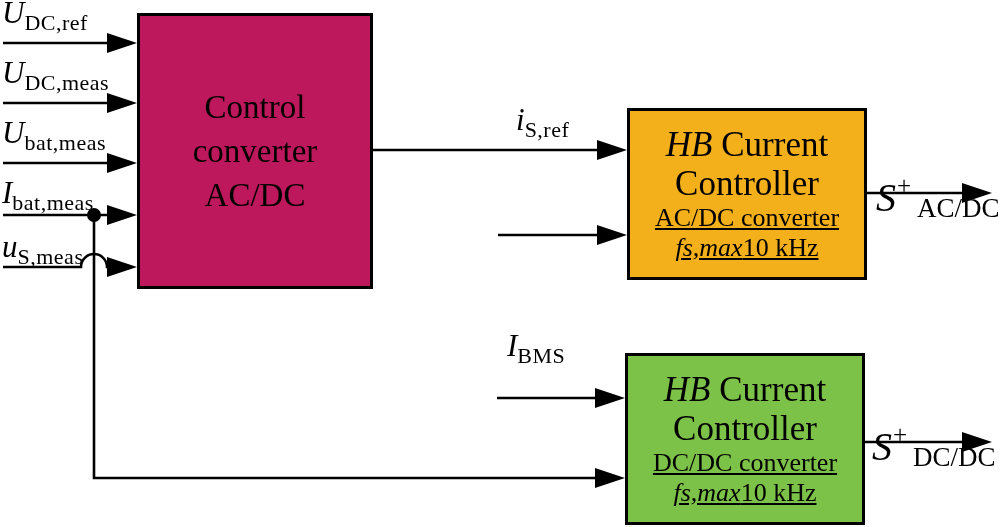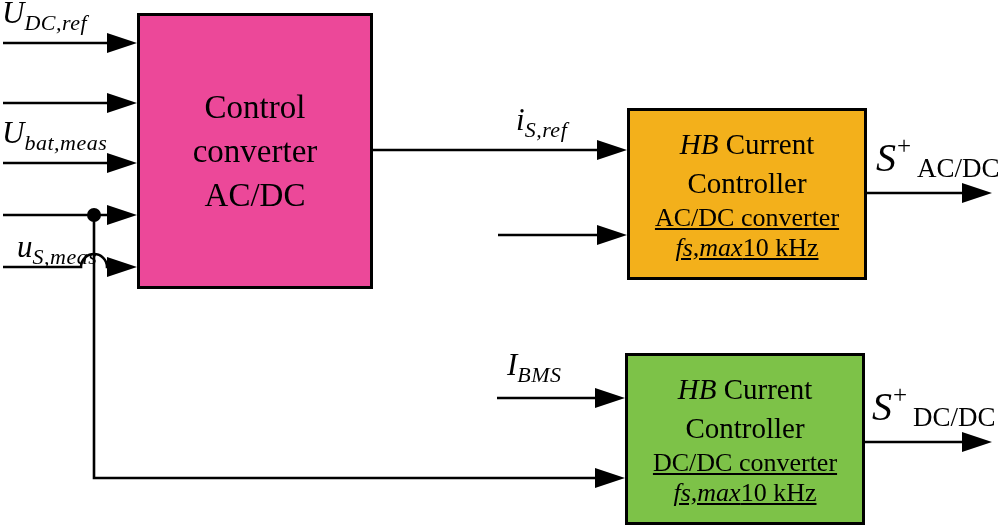--- a/index.html
+++ b/index.html
@@ -20,29 +20,29 @@
     display:flex;flex-direction:column;
     align-items:center;justify-content:center;
     text-align:center;
   }
   .control-box{
     left:137px;top:13px;width:236px;height:276px;
     font-size:33px;line-height:44px;
   }
   .hb-box-ac{left:627px;top:108px;width:240px;height:172px;}
   .hb-box-dc{left:625px;top:353px;width:240px;height:172px;}
-  .hb-title{font-size:29px;line-height:39px;text-align:right;}
+  .hb-title{font-size:35px;line-height:39px;text-align:right;}
   .hb-sub{font-size:26px;line-height:30px;text-decoration:underline;}
   .it{font-style:italic;}
 
   .sig-label{position:absolute;white-space:nowrap;}
   .sig-main{font-style:italic;font-size:31px;line-height:1;}
-  .sig-sub{font-style:italic;font-size:22px;vertical-align:-7px;letter-spacing:0.5px;}
+  .sig-sub{font-size:22px;vertical-align:-7px;letter-spacing:0.5px;}
 
-  .s-label{position:absolute;white-space:nowrap;}
+  .s-label{position:absolute;white-space:nowrap;margin-top:40px;}
   .s-main{font-style:italic;font-size:40px;line-height:1;}
   .s-sup{font-size:25px;vertical-align:17px;margin-left:1px;}
   .s-sub{font-size:27px;vertical-align:-6px;margin-left:6px;}
 </style>
 </head>
 <body>
 
 <div id="canvas">
 
   <svg id="wires" viewBox="0 0 1000 527" xmlns="http://www.w3.org/2000/svg">
@@ -68,43 +68,45 @@
       <polygon points="597,140 627,150 597,160"></polygon>
       <polygon points="597,225 627,235 597,245"></polygon>
       <polygon points="595,388 625,398 595,408"></polygon>
       <polygon points="595,468 625,478 595,488"></polygon>
       <polygon points="962,183 992,193 962,203"></polygon>
       <polygon points="962,432 992,442 962,452"></polygon>
       <circle cx="94" cy="215" r="7"></circle>
     </g>
   </svg>
 
-  <div class="box control-box" style="background-color: #ec4899;">
+  <div class="box control-box" style="background-color: #be185d;">
     <div>Control</div>
     <div>converter</div>
     <div>AC/DC</div>
   </div>
 
   <div class="box hb-box-ac" style="background-color: rgb(243, 176, 27);">
     <div class="hb-title"><span class="it">HB</span><span> Current</span></div>
     <div class="hb-title">Controller</div>
     <div class="hb-sub">AC/DC converter</div>
     <div class="hb-sub"><span class="it">fs,max</span><span>10 kHz</span></div>
   </div>
 
   <div class="box hb-box-dc" style="background-color: rgb(125, 194, 72);">
     <div class="hb-title"><span class="it">HB</span><span> Current</span></div>
     <div class="hb-title">Controller</div>
     <div class="hb-sub">DC/DC converter</div>
     <div class="hb-sub"><span class="it">fs,max</span><span>10 kHz</span></div>
   </div>
 
   <div class="sig-label" style="left:2px;top:-3px"><span class="sig-main">U</span><span class="sig-sub">DC,ref</span></div>
+  <div class="sig-label" style="left:2px;top:57px"><span class="sig-main">U</span><span class="sig-sub">DC,meas</span></div>
   <div class="sig-label" style="left:2px;top:117px"><span class="sig-main">U</span><span class="sig-sub">bat,meas</span></div>
-  <div class="sig-label" style="left:17px;top:231px"><span class="sig-main">u</span><span class="sig-sub">S,meas</span></div>
+  <div class="sig-label" style="left:2px;top:177px"><span class="sig-main">I</span><span class="sig-sub">bat,meas</span></div>
+  <div class="sig-label" style="left:2px;top:231px"><span class="sig-main">u</span><span class="sig-sub">S,meas</span></div>
 
   <div class="sig-label" style="left:516px;top:104px"><span class="sig-main">i</span><span class="sig-sub">S,ref</span></div>
-  <div class="sig-label" style="left:507px;top:349px"><span class="sig-main">I</span><span class="sig-sub">BMS</span></div>
+  <div class="sig-label" style="left:507px;top:330px"><span class="sig-main">I</span><span class="sig-sub">BMS</span></div>
 
   <div class="s-label" style="left:876px;top:132px"><span class="s-main">S</span><span class="s-sup">+</span><span class="s-sub">AC/DC</span></div>
   <div class="s-label" style="left:872px;top:381px"><span class="s-main">S</span><span class="s-sup">+</span><span class="s-sub">DC/DC</span></div>
 
 </div>
 
 </body></html>

